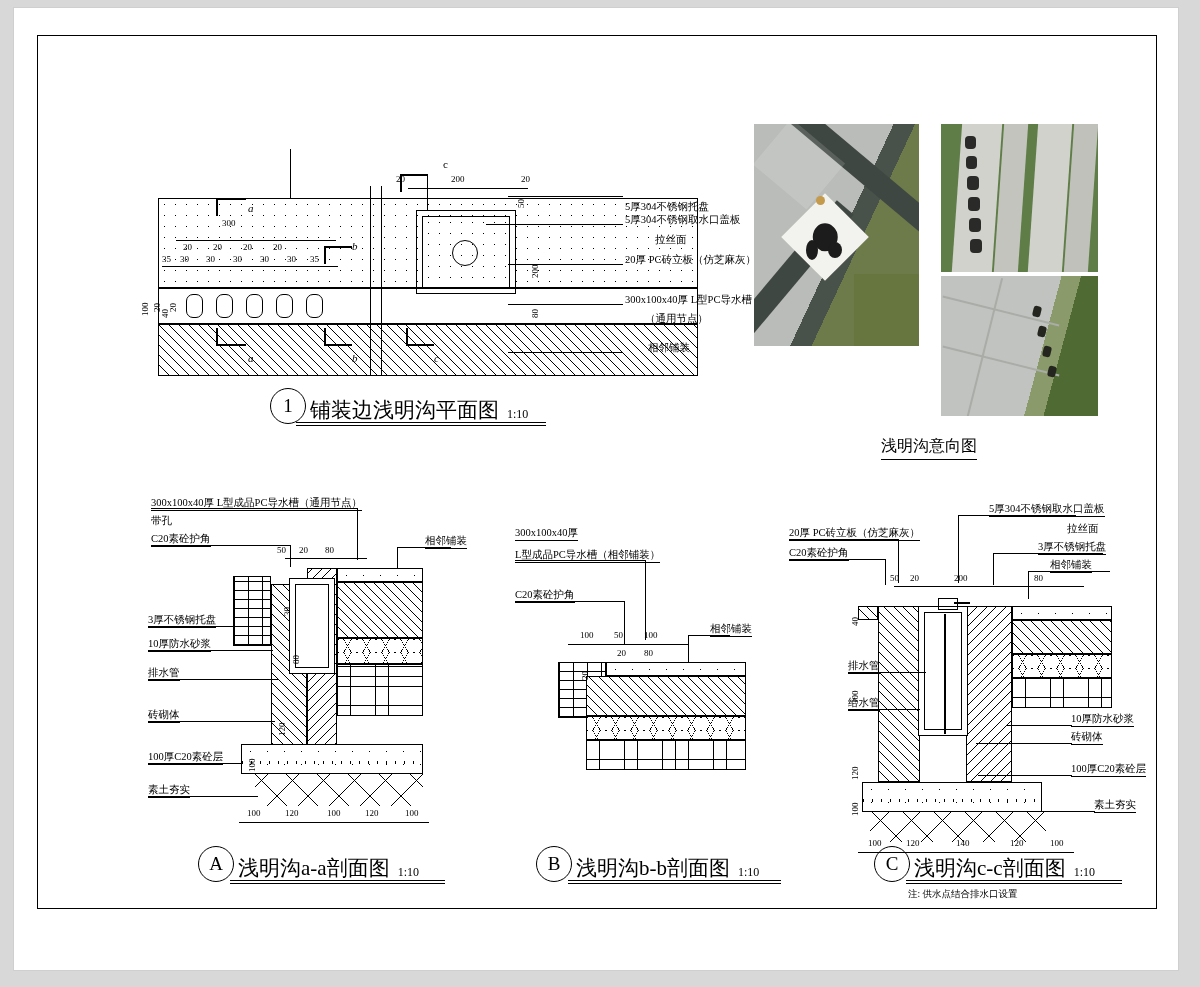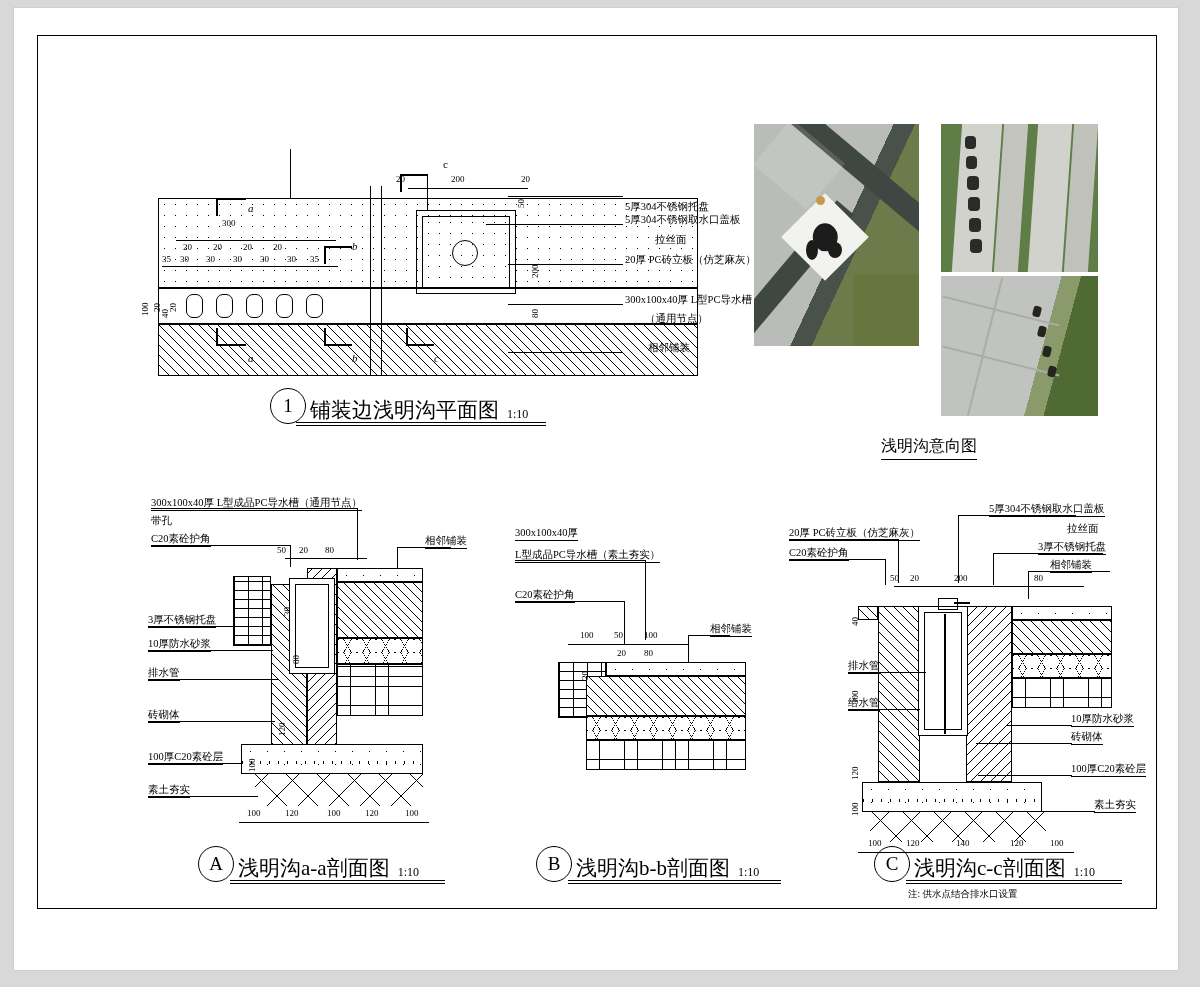--- a/index.html
+++ b/index.html
@@ -353,21 +353,21 @@
       <div class="ln lnh" style="left:10px;top:8px;width:120px;"></div>
       <div class="dim" style="left:22px;top:-6px;">100</div>
       <div class="dim" style="left:56px;top:-6px;">50</div>
       <div class="dim" style="left:86px;top:-6px;">100</div>
       <div class="dim" style="left:59px;top:12px;">20</div>
       <div class="dim" style="left:86px;top:12px;">80</div>
       <div class="dimv" style="left:22px;top:44px;">20</div>
     </div>
 
     <div class="lbl u" style="left:477px;top:490px;">300x100x40厚</div>
-    <div class="lbl u" style="left:477px;top:512px;">L型成品PC导水槽（素土夯实）</div>
+    <div class="lbl u" style="left:477px;top:512px;">L型成品PC导水槽（相邻铺装）</div>
     <div class="lbl u" style="left:477px;top:552px;">C20素砼护角</div>
     <div class="lbl u" style="left:672px;top:586px;">相邻铺装</div>
     <div class="ln lnh" style="left:477px;top:524px;width:131px;"></div>
     <div class="ln lnv" style="left:607px;top:524px;height:80px;"></div>
     <div class="ln lnh" style="left:477px;top:565px;width:110px;"></div>
     <div class="ln lnv" style="left:586px;top:565px;height:43px;"></div>
     <div class="ln lnh" style="left:650px;top:599px;width:42px;"></div>
     <div class="ln lnv" style="left:650px;top:599px;height:28px;"></div>
 
     <div class="titleblock" style="left:498px;top:810px;">

